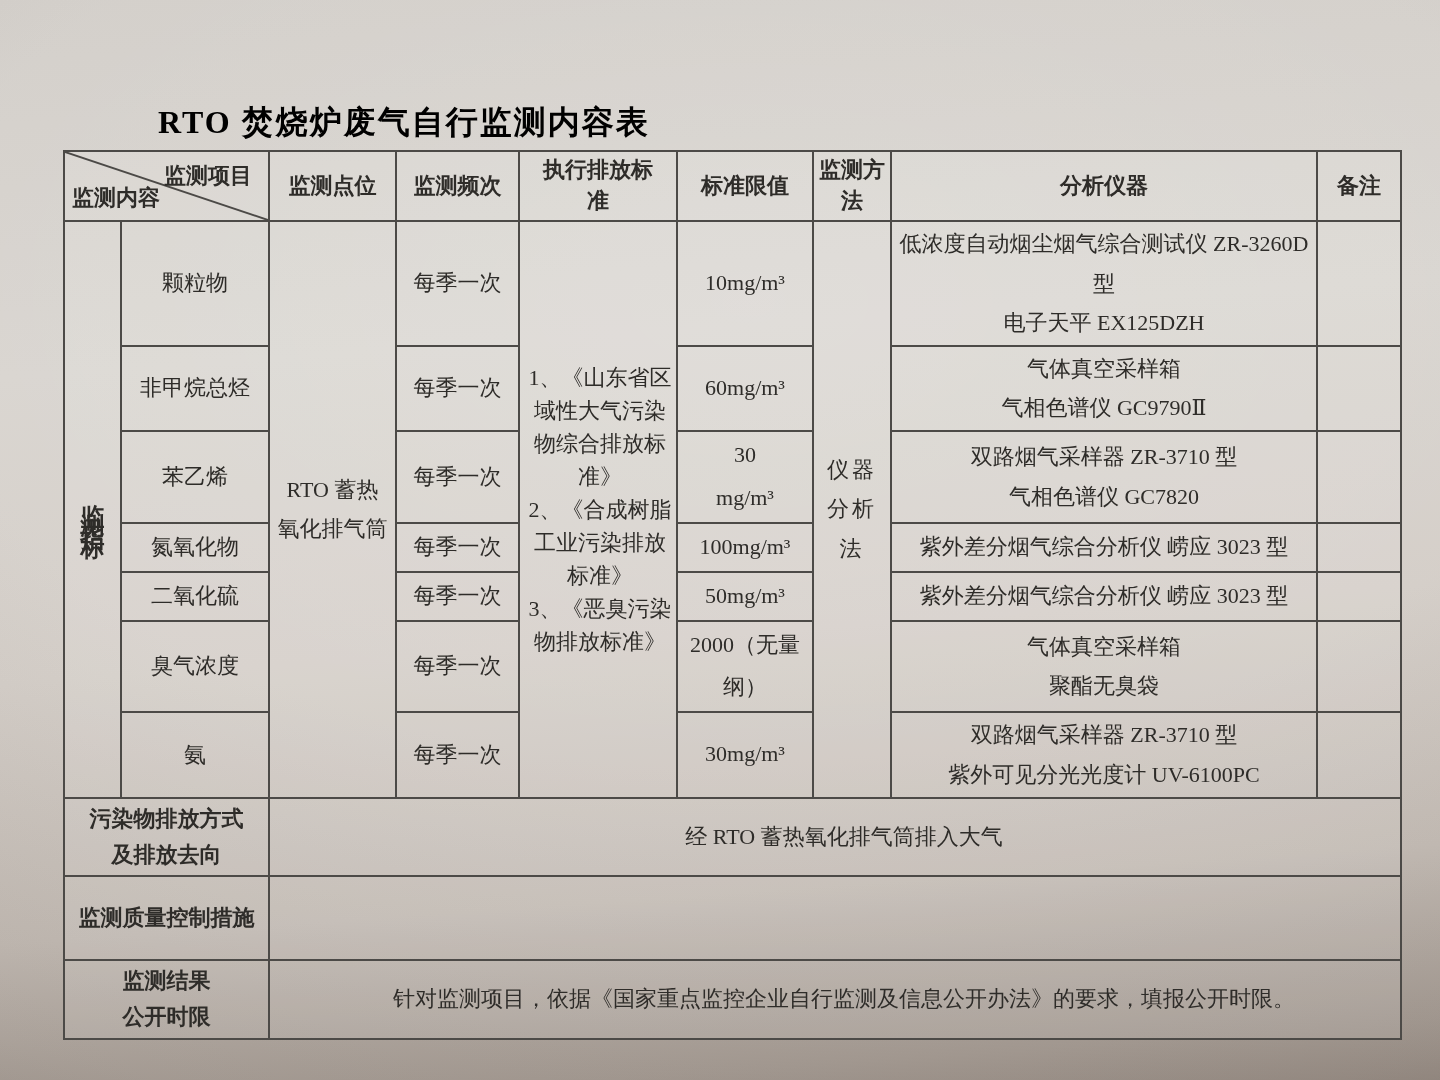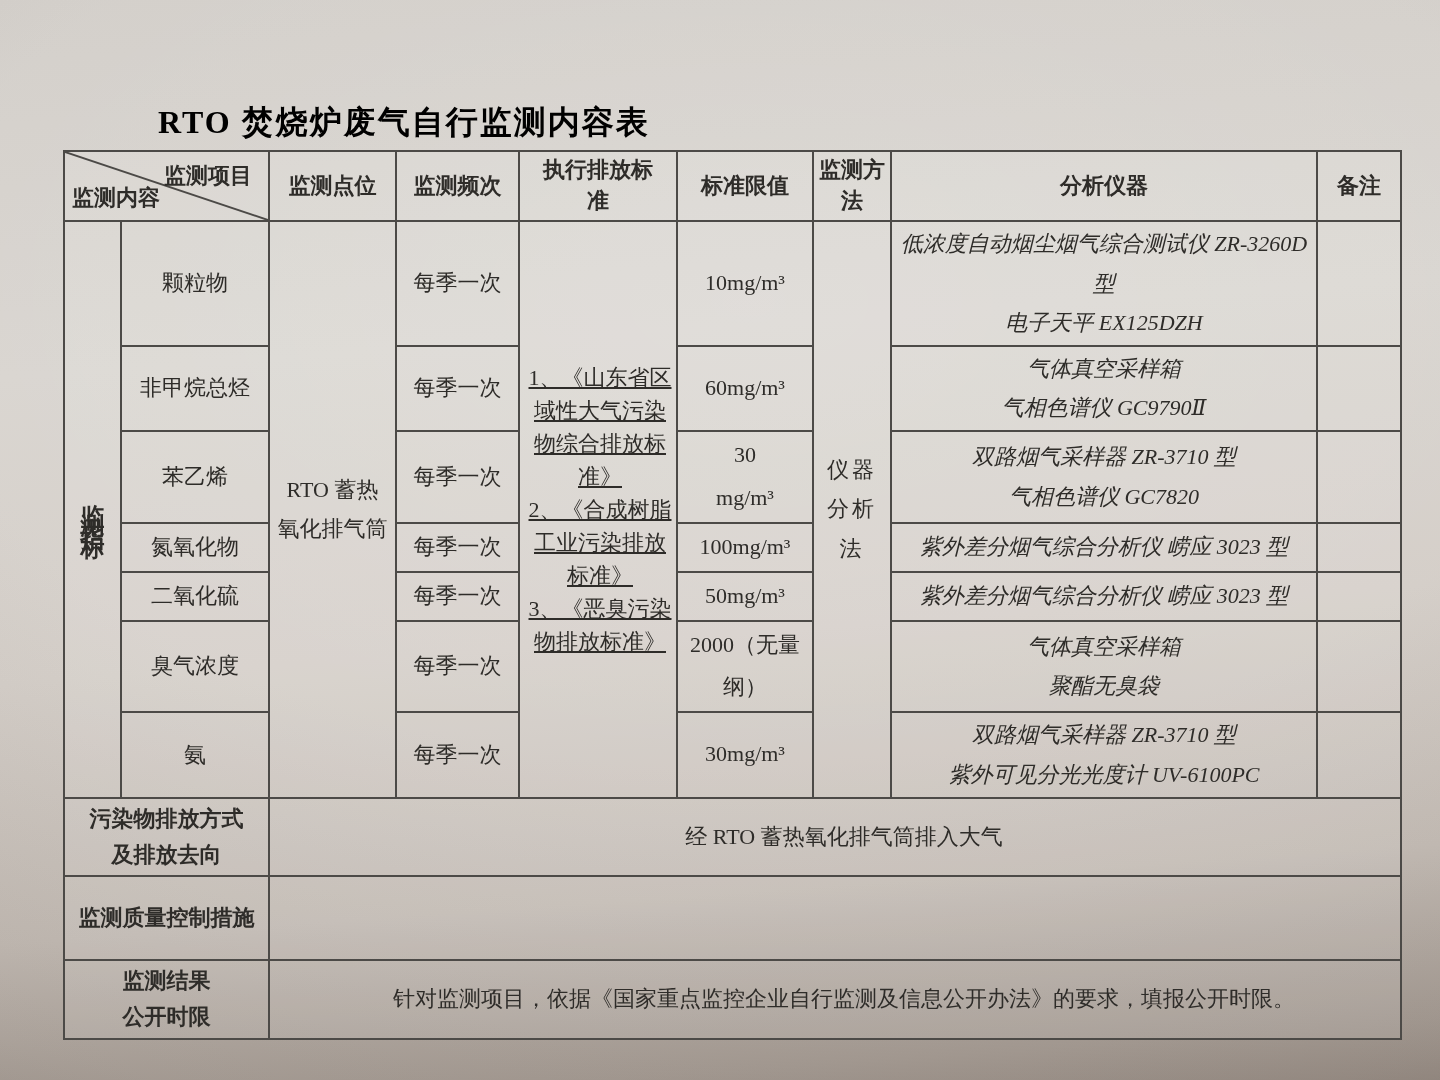--- a/index.html
+++ b/index.html
@@ -33,24 +33,24 @@
   .corner{position:relative;padding:0 !important;}
   .corner svg{position:absolute;left:0;top:0;width:100%;height:100%;display:block;}
   .corner .c-top{position:absolute;top:9px;right:16px;font-weight:bold;font-size:22px;}
   .corner .c-bot{position:absolute;bottom:7px;left:7px;font-weight:bold;font-size:22px;}
   .vert{
     writing-mode:vertical-rl;text-orientation:upright;
     letter-spacing:11px;font-weight:bold;font-size:24px;
     display:inline-block;line-height:1;
   }
   .c-point{font-size:21px;line-height:1.8;}
-  .c-std{text-align:left;font-size:22px;line-height:1.5;padding:6px 4px 6px 8px !important;text-decoration:underline;}
+  .c-std{text-align:left;font-size:22px;line-height:1.5;padding:6px 4px 6px 8px !important;}
   .c-limit{font-size:21px;line-height:1.95;}
   .c-method{font-size:22px;line-height:1.8;letter-spacing:3px;margin-left:48px;}
-  .c-instr{font-size:21px;line-height:1.8;font-style:italic;}
+  .c-instr{font-size:21px;line-height:1.8;}
   .footer-label{font-weight:bold;font-size:24px;line-height:1.65;}
   .footer-value{text-align:right;padding-left:22px !important;font-size:24px;font-family:Liberation Serif, serif;}
 </style>
 </head>
 <body>
 
 <div class="vignette"></div>
 
 <div class="page-title">RTO 焚烧炉废气自行监测内容表</div>
 

